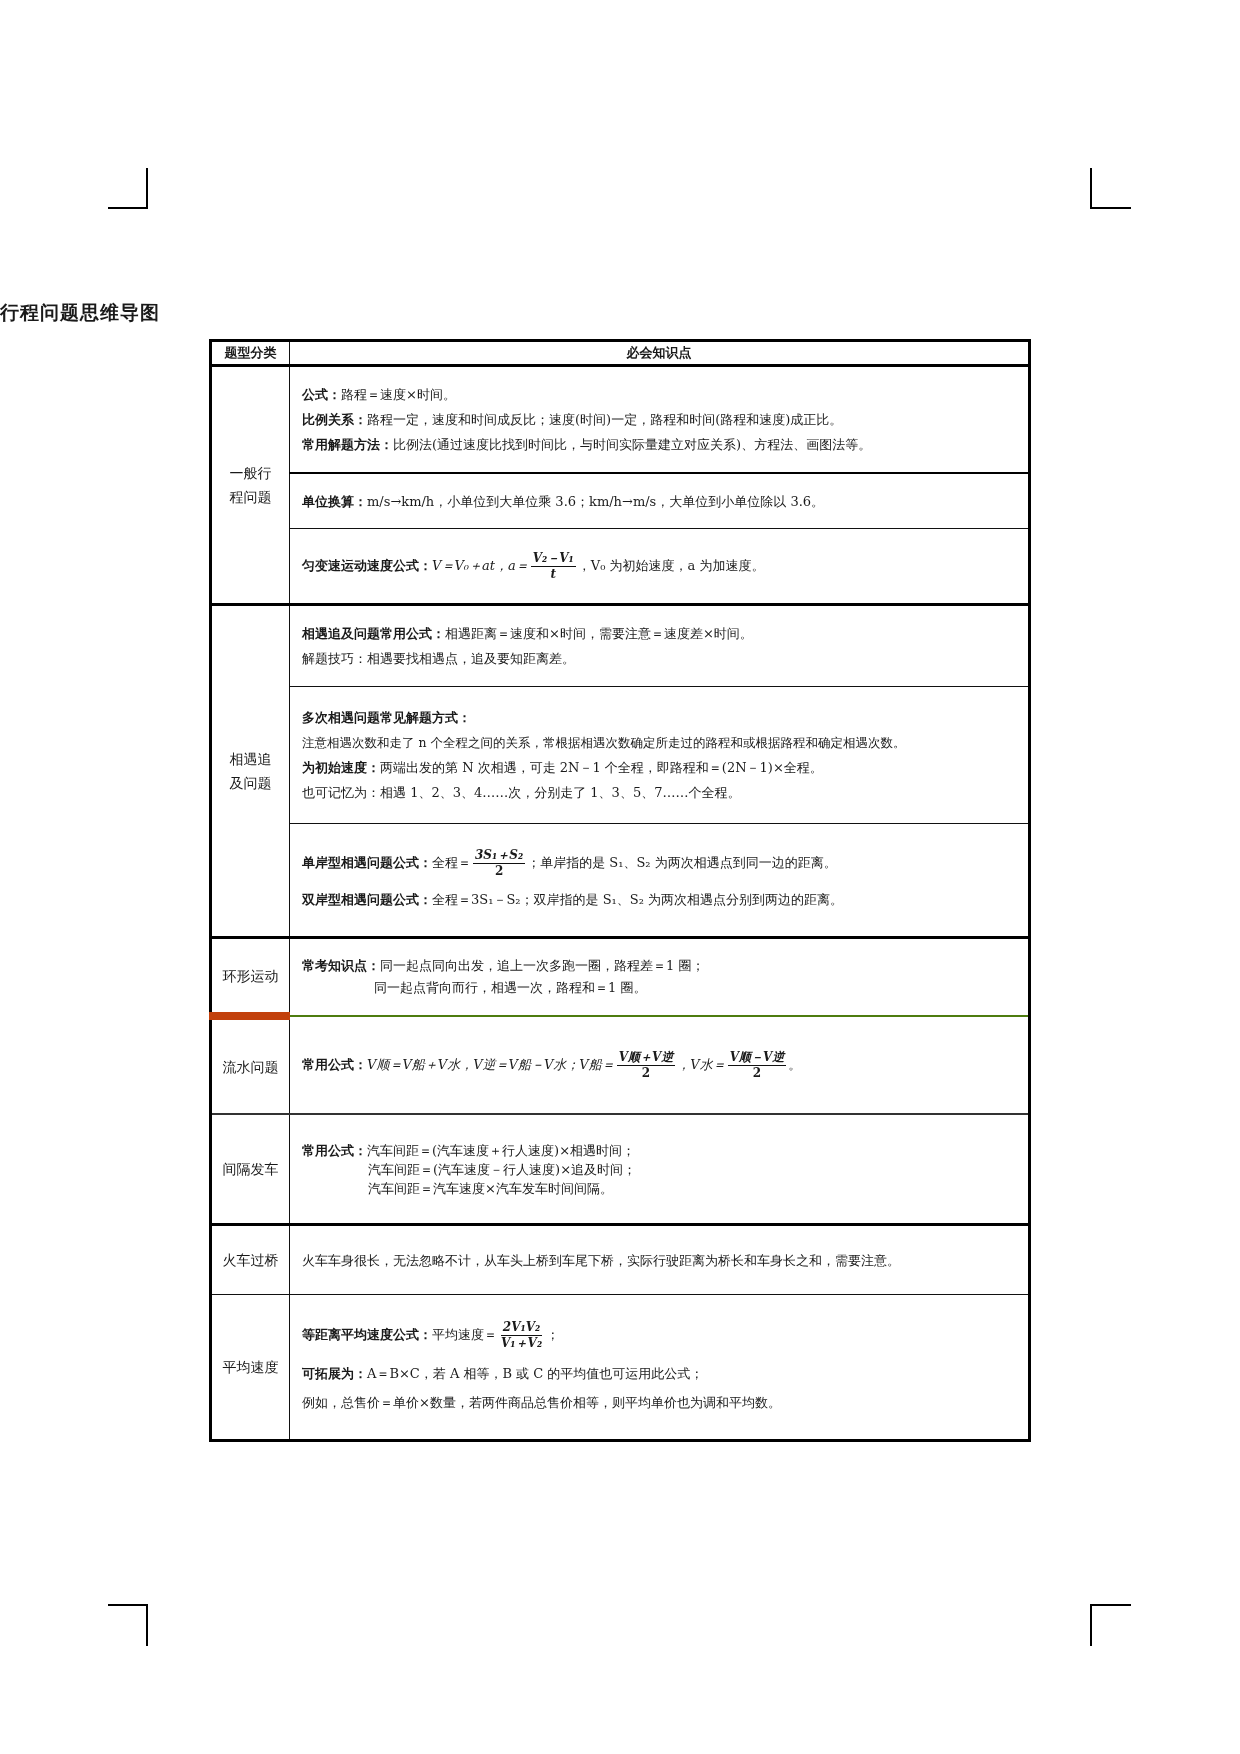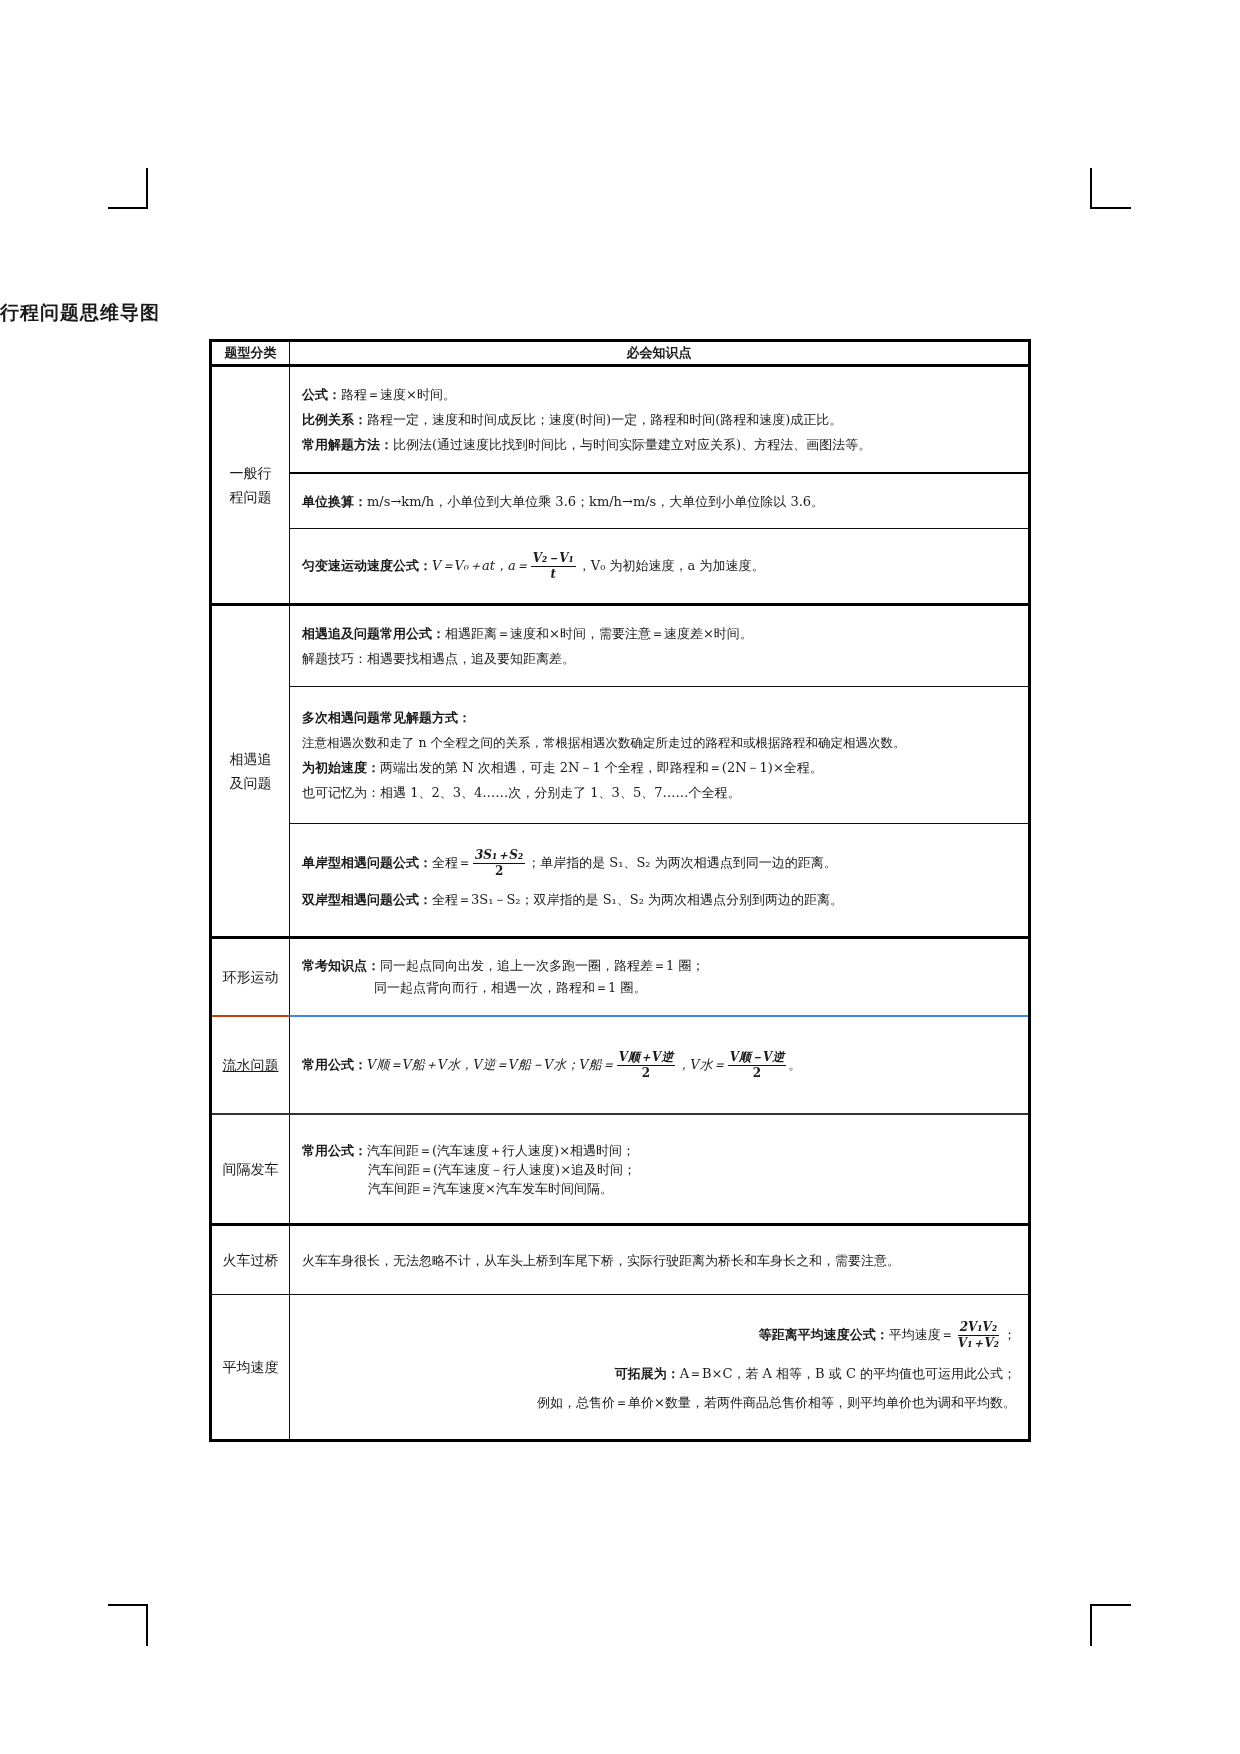--- a/index.html
+++ b/index.html
@@ -101,22 +101,22 @@
 
   <tr>
     <td class="cat thick">环形运动</td>
     <td class="body thick" style="height:76px;line-height:22px;">
       <div><span class="b">常考知识点：</span><span>同一起点同向出发，追上一次多跑一圈，路程差＝1 圈；</span></div>
       <div class="indent">同一起点背向而行，相遇一次，路程和＝1 圈。</div>
     </td>
   </tr>
 
   <tr>
-    <td class="cat" style="border-top:2px solid #c2410c;text-decoration:underline;">流水问题</td>
-    <td class="body" style="height:96px;border-top:2px solid #3b82f6;">
+    <td class="cat" style="border-top:8px solid #c2410c;">流水问题</td>
+    <td class="body" style="height:96px;border-top:2px solid #4d7c0f;">
       <div>
         <span class="b">常用公式：</span><i>V顺＝V船＋V水，V逆＝V船－V水；V船＝</i><span class="frac">
               <i class="num">V顺＋V逆</i>
               <span class="den">2</span>
             </span><i>，V水＝</i><span class="frac">
               <i class="num">V顺－V逆</i>
               <span class="den">2</span>
             </span><span>。</span>
       </div>
     </td>
@@ -133,21 +133,21 @@
 
   <tr>
     <td class="cat thick">火车过桥</td>
     <td class="body thick" style="height:68px;">
       <div style="white-space:nowrap;">火车车身很长，无法忽略不计，从车头上桥到车尾下桥，实际行驶距离为桥长和车身长之和，需要注意。</div>
     </td>
   </tr>
 
   <tr>
     <td class="cat">平均速度</td>
-    <td class="body" style="height:144px;text-align:right;">
+    <td class="body" style="height:144px;">
       <div style="margin-bottom:10px;">
         <span class="b">等距离平均速度公式：</span><span>平均速度＝</span><span class="frac">
               <i class="num">2V₁V₂</i>
               <i class="den">V₁＋V₂</i>
             </span><span>；</span>
       </div>
       <div style="margin-bottom:4px;"><span class="b">可拓展为：</span><span>A＝B×C，若 A 相等，B 或 C 的平均值也可运用此公式；</span></div>
       <div>例如，总售价＝单价×数量，若两件商品总售价相等，则平均单价也为调和平均数。</div>
     </td>
   </tr>

